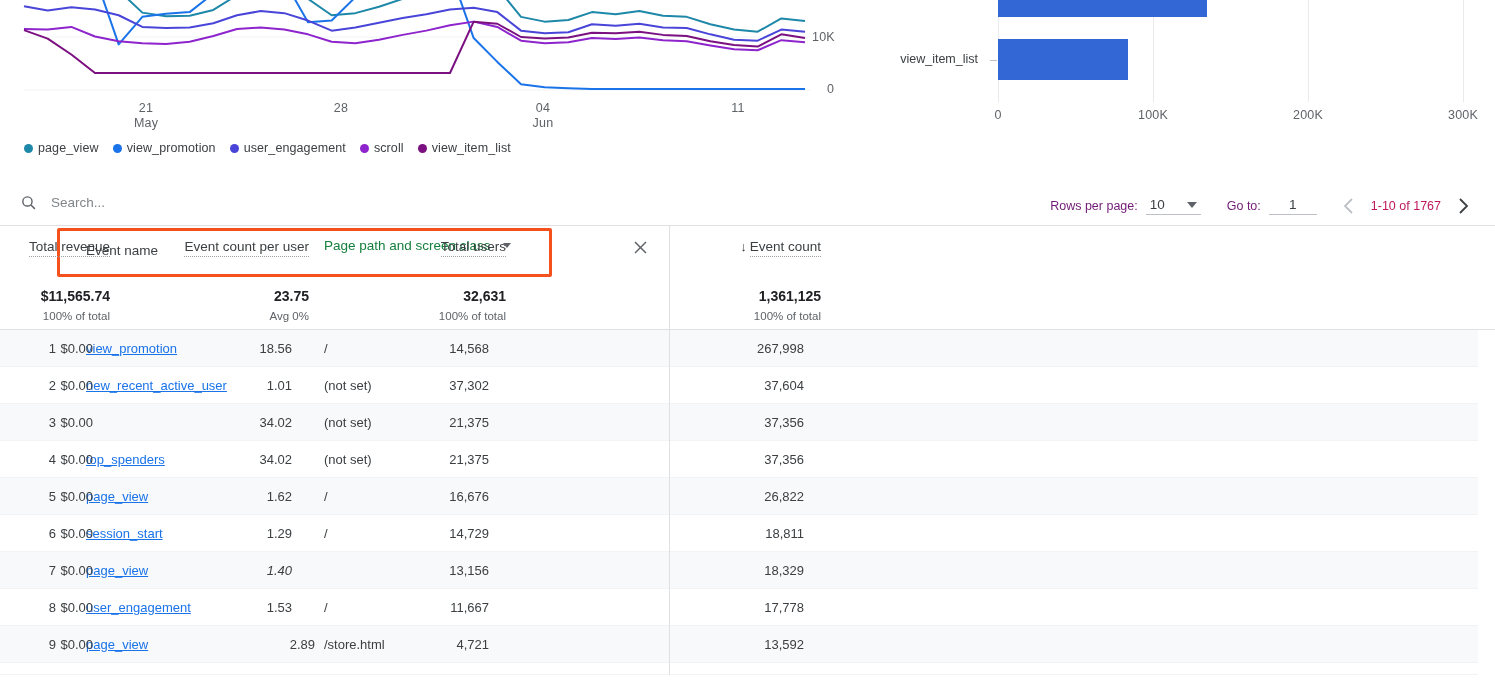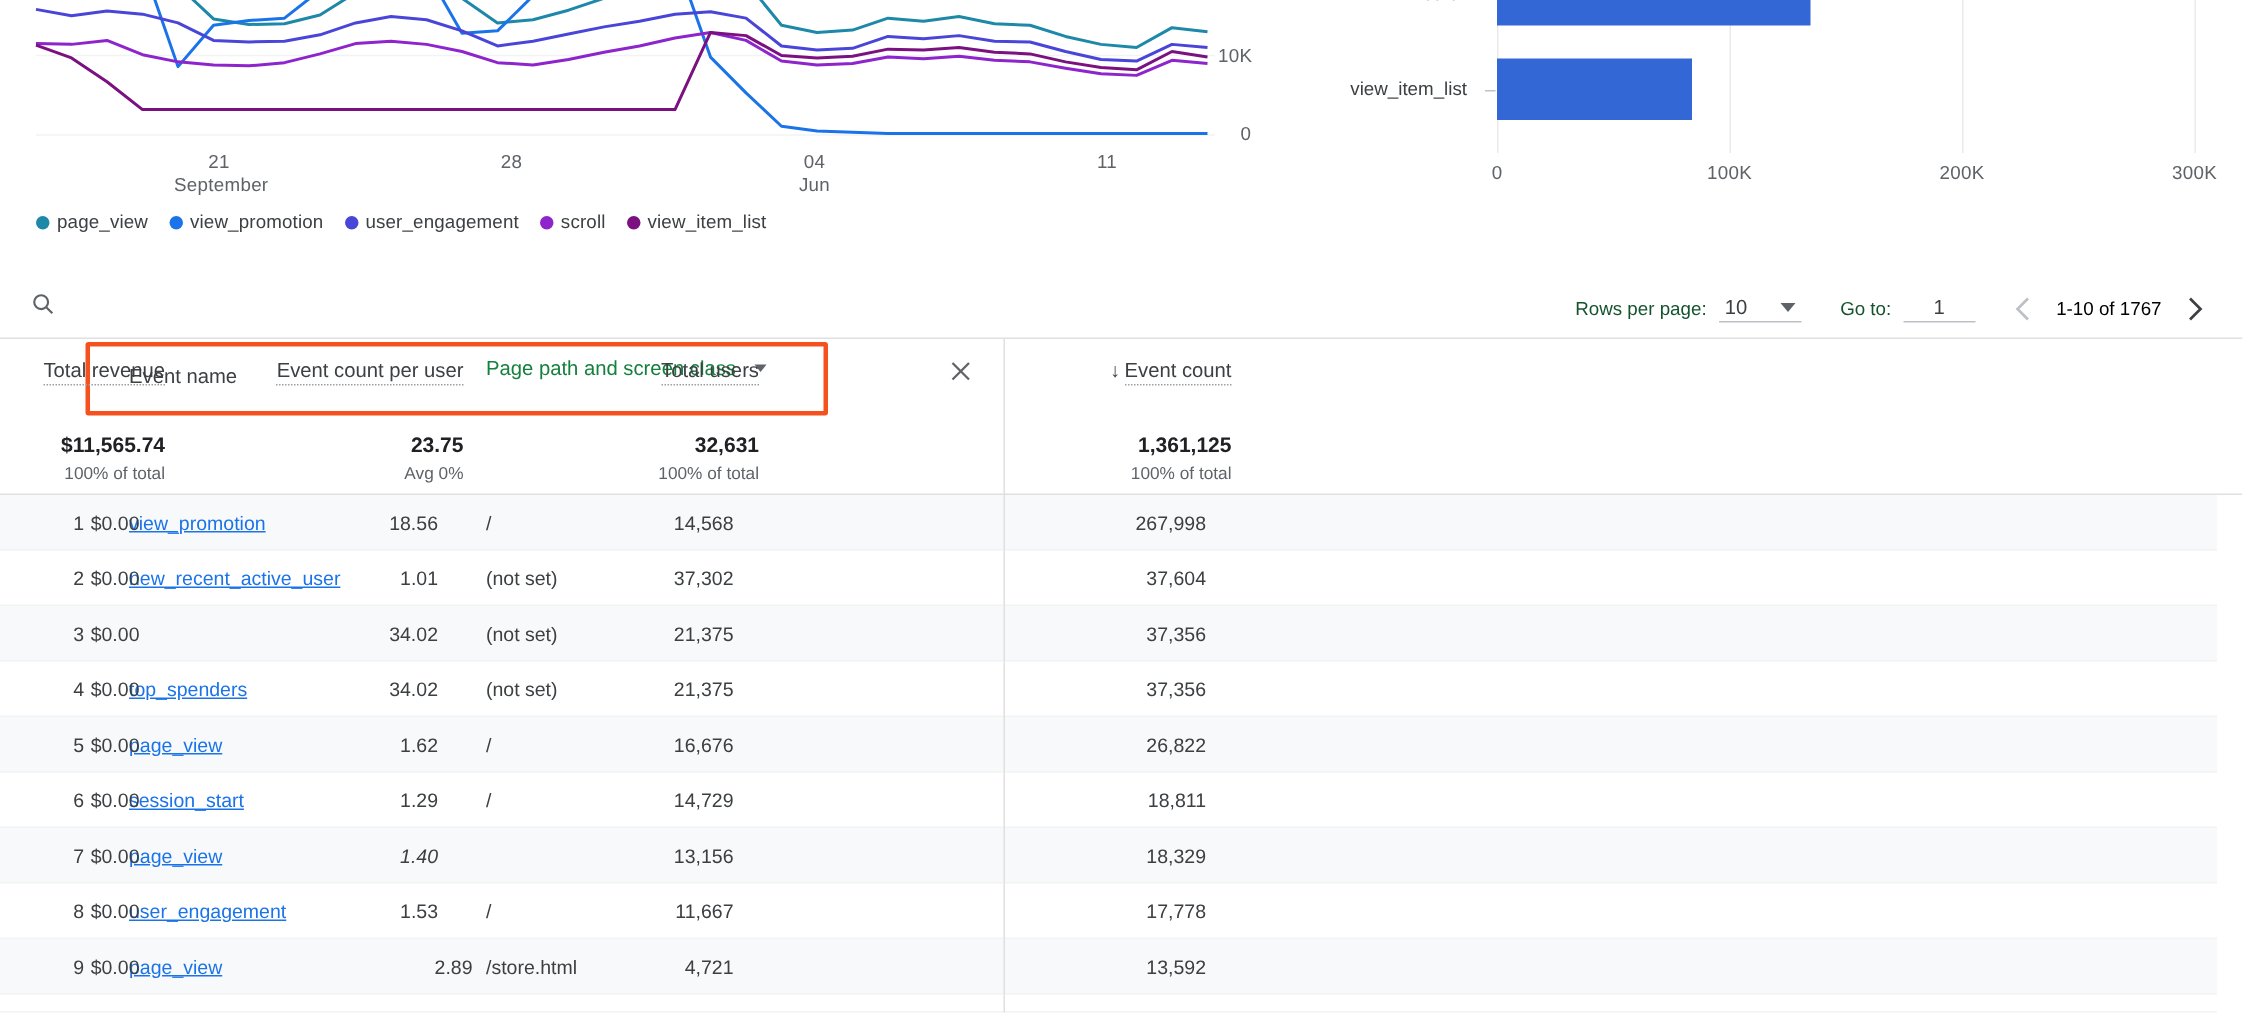--- a/index.html
+++ b/index.html
@@ -55,40 +55,40 @@
   .search-box { position: absolute; left: 20px; top: 12px; display: flex; align-items: center; }
   .search-icon { width: 17px; height: 17px; color: #5f6368; margin-right: 14px; }
   .search-input {
     border: none; outline: none; font-family: "Liberation Sans", sans-serif;
     font-size: 13.5px; color: #3c4043; width: 300px; background: transparent;
     padding: 0;
   }
   .search-input::placeholder { color: #80868b; }
 
   .pager { position: absolute; right: 18px; top: 10px; display: flex; align-items: center; }
-  .pager-label { font-size: 12.5px; color: #14532d; margin-right: 8px; }
+  .pager-label { font-size: 12.5px; color: #701a75; margin-right: 8px; }
   .rows-select {
     display: flex; align-items: center; border-bottom: 1px solid #bdc1c6;
     padding: 0 4px 2px 4px; min-width: 55px; justify-content: space-between;
     margin-right: 26px; cursor: pointer;
   }
   .rows-value { font-size: 13.5px; color: #3c4043; }
   .caret { width: 0; height: 0; border-left: 5px solid transparent;
     border-right: 5px solid transparent; border-top: 6px solid #5f6368; margin-left: 14px; }
   .goto-input {
     width: 48px; border: none; border-bottom: 1px solid #bdc1c6; outline: none;
     text-align: center; font-size: 13.5px; color: #3c4043; padding: 0 0 2px 0;
     font-family: "Liberation Sans", sans-serif; background: transparent;
     margin-right: 18px;
   }
   .arrow-btn {
     width: 28px; height: 28px; display: flex; align-items: center;
     justify-content: center; cursor: pointer;
   }
-  .range-text { font-size: 12.5px; color: #000000; margin: 0 8px; white-space: nowrap; }
+  .range-text { font-size: 12.5px; color: #be185d; margin: 0 8px; white-space: nowrap; }
 
   
   .table { position: absolute; left: 0; top: 226px; width: 1495px; }
   .thead {
     position: relative; height: 104px; border-bottom: 1px solid #e0e0e0;
   }
   .col-divider {
     position: absolute; left: 669px; top: 0; width: 1px; background: #e0e0e0;
   }
   .dim-highlight {
@@ -159,21 +159,21 @@
           <polyline points="24,-21.30000000000001 47.66666666666667,-10.699999999999989 71.33333333333334,-18.64999999999999 95,-23.94999999999999 118.66666666666667,44.42 142.33333333333331,16.86 166,13.680000000000007 189.66666666666666,12.090000000000003 213.33333333333334,-6.460000000000008 237,-21.30000000000001 260.66666666666663,-26.60000000000001 284.3333333333333,-19.180000000000007 308,22.159999999999997 331.6666666666667,20.569999999999993 355.3333333333333,-2.75 379,-11.759999999999991 402.6666666666667,-16.529999999999987 426.3333333333333,-21.30000000000001 450,-29.25 473.6666666666667,38.06 497.3333333333333,61.91 521,84.17 544.6666666666666,87.35 568.3333333333334,88.145 592,88.94 615.6666666666666,88.94 639.3333333333334,88.94 663,88.94 686.6666666666666,88.94 710.3333333333334,88.94 734,88.94 757.6666666666666,88.94 781.3333333333334,88.94 805,88.94" fill="none" stroke="#1a73e8" stroke-width="2" stroke-linejoin="round"></polyline>
           <polyline points="24,6.259999999999991 47.66666666666667,10.5 71.33333333333334,7.319999999999993 95,9.439999999999998 118.66666666666667,15.27000000000001 142.33333333333331,26.93 166,27.990000000000002 189.66666666666666,27.46 213.33333333333334,23.22 237,15.27000000000001 260.66666666666663,11.030000000000001 284.3333333333333,13.150000000000006 308,20.569999999999993 331.6666666666667,30.639999999999993 355.3333333333333,27.46 379,22.689999999999998 402.6666666666667,17.92 426.3333333333333,14.210000000000008 450,9.439999999999998 473.6666666666667,7.849999999999994 497.3333333333333,12.090000000000003 521,30.639999999999993 544.6666666666666,33.29 568.3333333333334,32.23 592,24.28 615.6666666666666,25.870000000000005 639.3333333333334,23.75 663,27.46 686.6666666666666,27.990000000000002 710.3333333333334,34.349999999999994 734,39.650000000000006 757.6666666666666,40.71 781.3333333333334,29.580000000000005 805,31.699999999999996" fill="none" stroke="#4945d8" stroke-width="2" stroke-linejoin="round"></polyline>
           <polyline points="24,29.050000000000004 47.66666666666667,29.580000000000005 71.33333333333334,26.93 95,36.47 118.66666666666667,41.239999999999995 142.33333333333331,43.36 166,43.89 189.66666666666666,41.769999999999996 213.33333333333334,35.94 237,29.050000000000004 260.66666666666663,27.46 284.3333333333333,29.580000000000005 308,34.349999999999994 331.6666666666667,41.769999999999996 355.3333333333333,43.36 379,39.650000000000006 402.6666666666667,34.879999999999995 426.3333333333333,30.639999999999993 450,25.340000000000003 473.6666666666667,21.629999999999995 497.3333333333333,26.93 521,40.71 544.6666666666666,43.36 568.3333333333334,42.3 592,38.06 615.6666666666666,39.120000000000005 639.3333333333334,37.53 663,40.18 686.6666666666666,41.239999999999995 710.3333333333334,45.480000000000004 734,49.19 757.6666666666666,50.25 781.3333333333334,40.18 805,42.3" fill="none" stroke="#8e24cc" stroke-width="2" stroke-linejoin="round"></polyline>
           <polyline points="24,30.110000000000007 47.66666666666667,38.59 71.33333333333334,54.489999999999995 95,73.03999999999999 118.66666666666667,73.03999999999999 142.33333333333331,73.03999999999999 166,73.03999999999999 189.66666666666666,73.03999999999999 213.33333333333334,73.03999999999999 237,73.03999999999999 260.66666666666663,73.03999999999999 284.3333333333333,73.03999999999999 308,73.03999999999999 331.6666666666667,73.03999999999999 355.3333333333333,73.03999999999999 379,73.03999999999999 402.6666666666667,73.03999999999999 426.3333333333333,73.03999999999999 450,73.03999999999999 473.6666666666667,21.629999999999995 497.3333333333333,23.75 521,37 544.6666666666666,38.59 568.3333333333334,37.53 592,32.76 615.6666666666666,33.29 639.3333333333334,31.699999999999996 663,34.879999999999995 686.6666666666666,35.94 710.3333333333334,41.239999999999995 734,44.95 757.6666666666666,46.54 781.3333333333334,34.349999999999994 805,38.06" fill="none" stroke="#7b1080" stroke-width="2" stroke-linejoin="round"></polyline>
         </svg>
       <div class="ln-ylabel" id="ytick-0" style="left:812px; top:30px;">10K</div>
       <div class="ln-ylabel" id="ytick-1" style="left:827px; top:82px;">0</div>
       <div id="line-xticks">
           <div class="ln-xlabel" style="left: 116px; top: 101px; width: 60px;">
             <span>21</span>
-            <span>September</span>
+            <span>May</span>
           </div>
           <div class="ln-xlabel" style="left: 311px; top: 101px; width: 60px;">
             <span>28</span>
           </div>
           <div class="ln-xlabel" style="left: 513px; top: 101px; width: 60px;">
             <span>04</span>
             <span>Jun</span>
           </div>
           <div class="ln-xlabel" style="left: 708px; top: 101px; width: 60px;">
             <span>11</span>
@@ -221,20 +221,21 @@
         </div>
     </div>
   </div>
 
   <div class="toolbar">
     <div class="search-box">
       <svg class="search-icon" viewBox="0 0 24 24" fill="none" stroke="#5f6368" stroke-width="2">
         <circle cx="10.5" cy="10.5" r="6.5"></circle>
         <line x1="15.5" y1="15.5" x2="21" y2="21"></line>
       </svg>
+      <input class="search-input" type="text" placeholder="Search..." value="" style="">
     </div>
 
     <div class="pager">
       <span class="pager-label">Rows per page:</span>
       <div class="rows-select">
         <span class="rows-value">10</span>
         <span class="caret"></span>
       </div>
       <span class="pager-label">Go to:</span>
       <input class="goto-input" type="text" value="1" style="">

